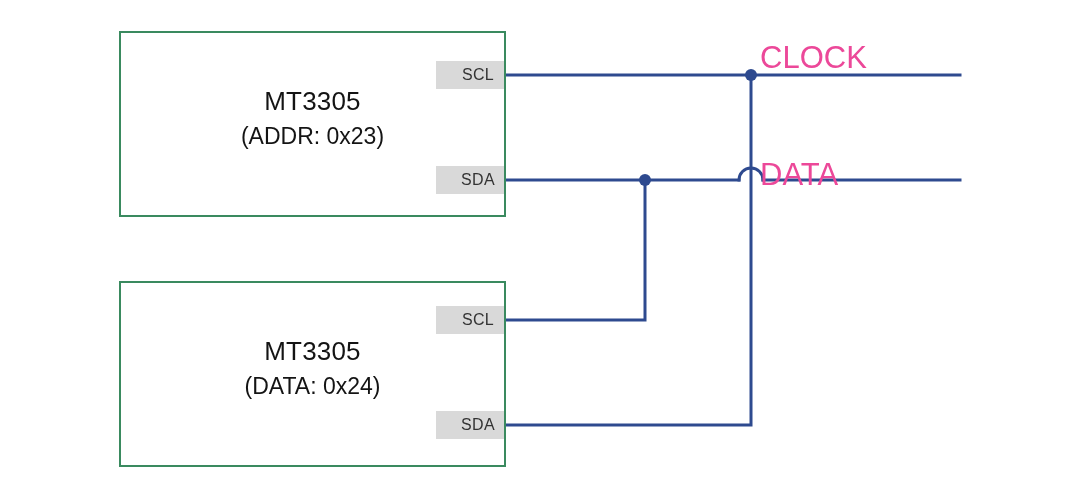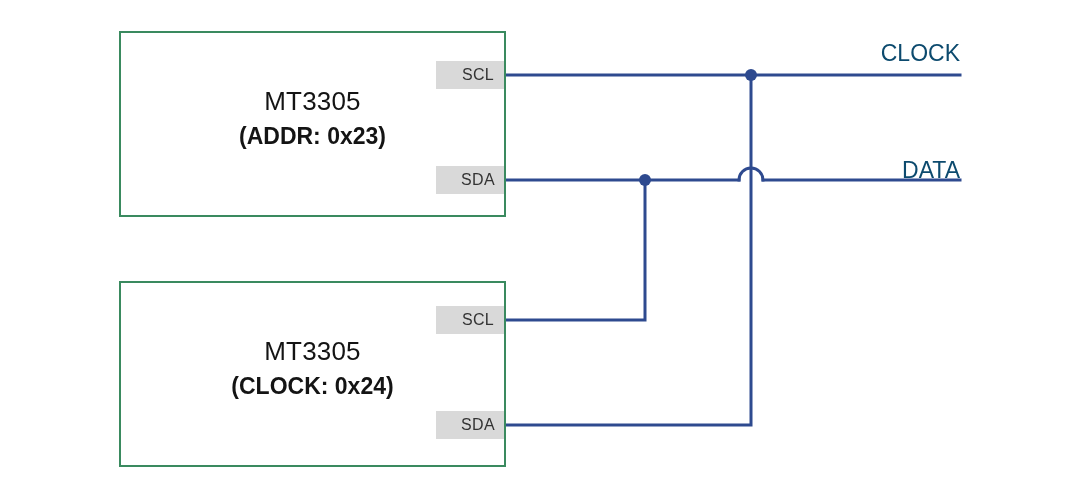--- a/index.html
+++ b/index.html
@@ -38,41 +38,40 @@
     color: #141414;
     line-height: 1.26;
   }
   .device-name {
     font-size: 26px;
     font-weight: normal;
     letter-spacing: 0.2px;
   }
   .device-addr {
     font-size: 23px;
-    font-weight: bold;
+    font-weight: normal;
     margin-top: 4px;
   }
   .pin {
     position: absolute;
     box-sizing: border-box;
     background: #d9d9d9;
     color: #333333;
     font-size: 16px;
     display: flex;
     align-items: center;
     justify-content: center;
     letter-spacing: 0.3px;
     padding-left: 16px;
   }
   .bus-label {
     position: absolute;
-    font-size: 23px;
-    color: #0c4a6e;
+    font-size: 31px;
+    color: #ec4899;
     white-space: nowrap;
-    text-align: right;
   }
 </style>
 </head>
 <body>
 
 <div id="canvas">
 
   <svg id="wires" viewBox="0 0 1080 504">
     <g stroke="#2e4a8f" stroke-width="3" fill="none" stroke-linecap="square">
 
@@ -101,21 +100,21 @@
   <div class="pin" style="left:436px; top:61px; width:68px; height:28px;">
     <span>SCL</span>
   </div>
   <div class="pin" style="left:436px; top:166px; width:68px; height:28px;">
     <span>SDA</span>
   </div>
 
   <div class="device-box" style="left:119px; top:281px; width:387px; height:186px;">
     <div class="device-labels" style="top:52px;">
       <div class="device-name">MT3305</div>
-      <div class="device-addr">(CLOCK: 0x24)</div>
+      <div class="device-addr">(DATA: 0x24)</div>
     </div>
   </div>
   <div class="pin" style="left:436px; top:306px; width:68px; height:28px;">
     <span>SCL</span>
   </div>
   <div class="pin" style="left:436px; top:411px; width:68px; height:28px;">
     <span>SDA</span>
   </div>
 
   <div class="bus-label" style="left:760px; top:40px; width:200px;">CLOCK</div>

